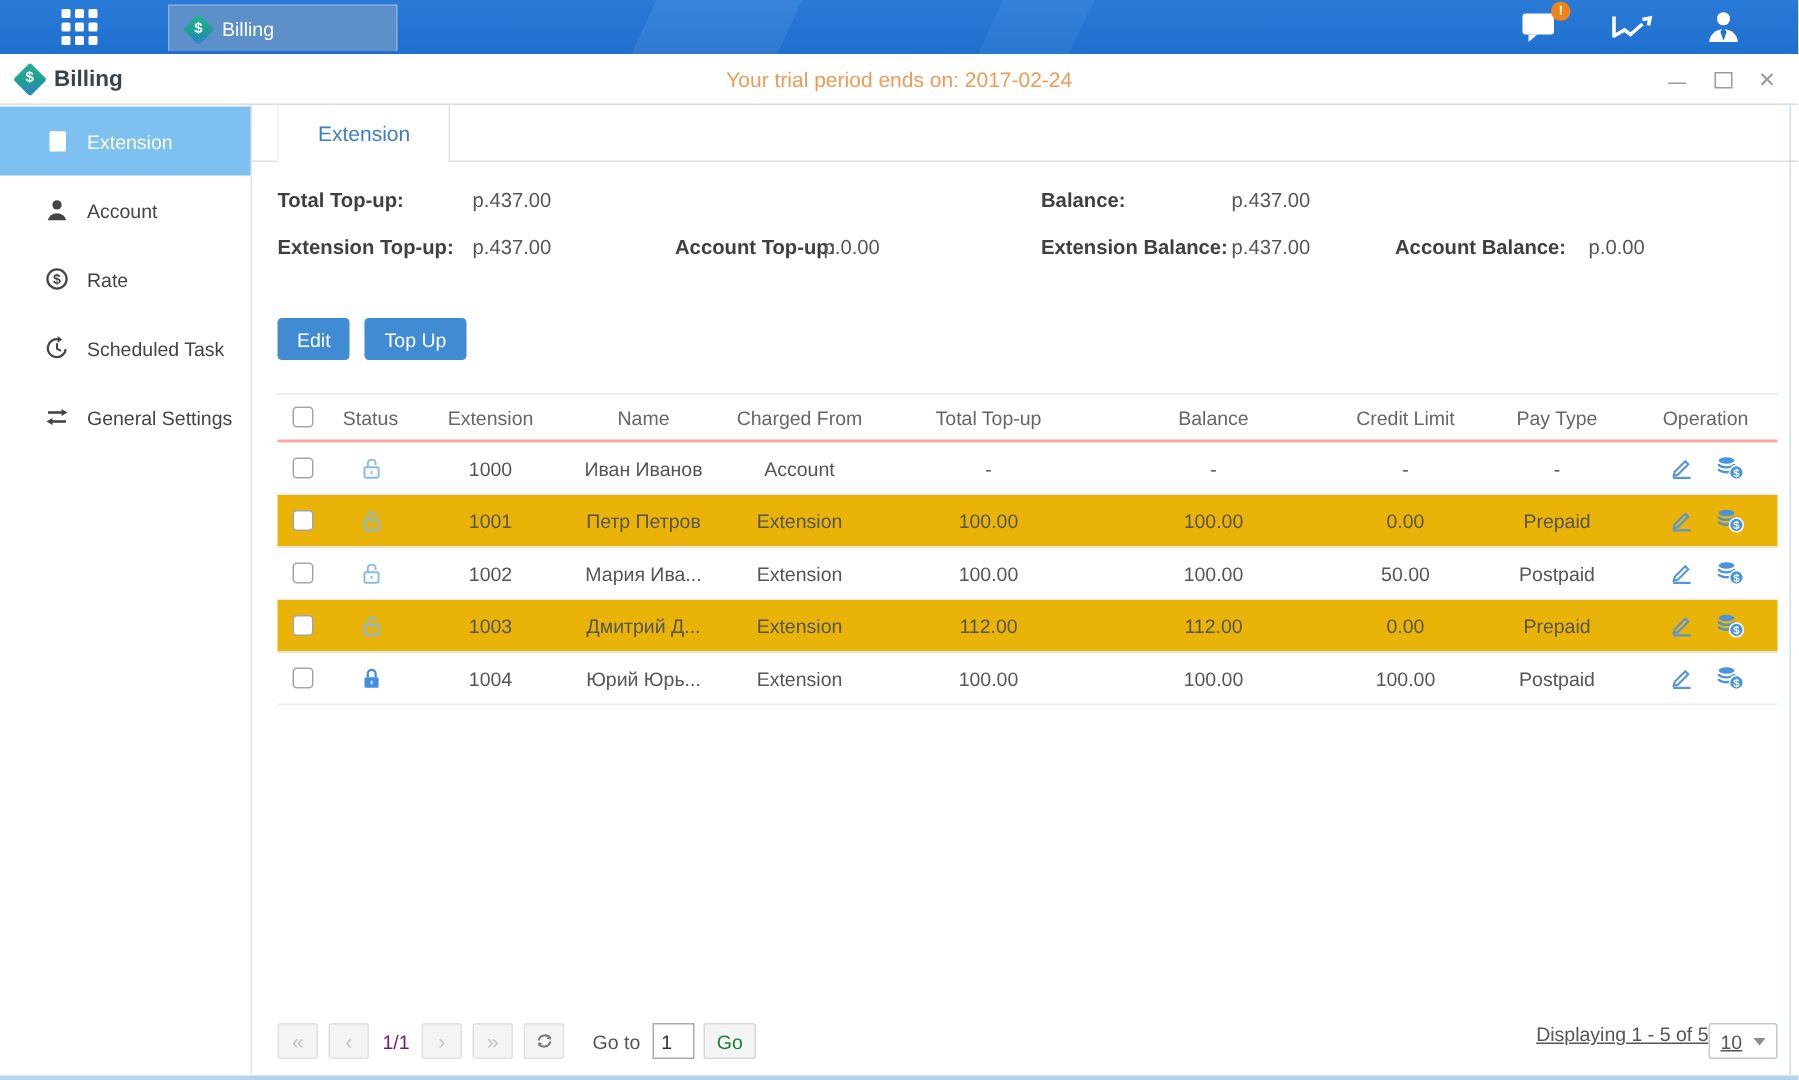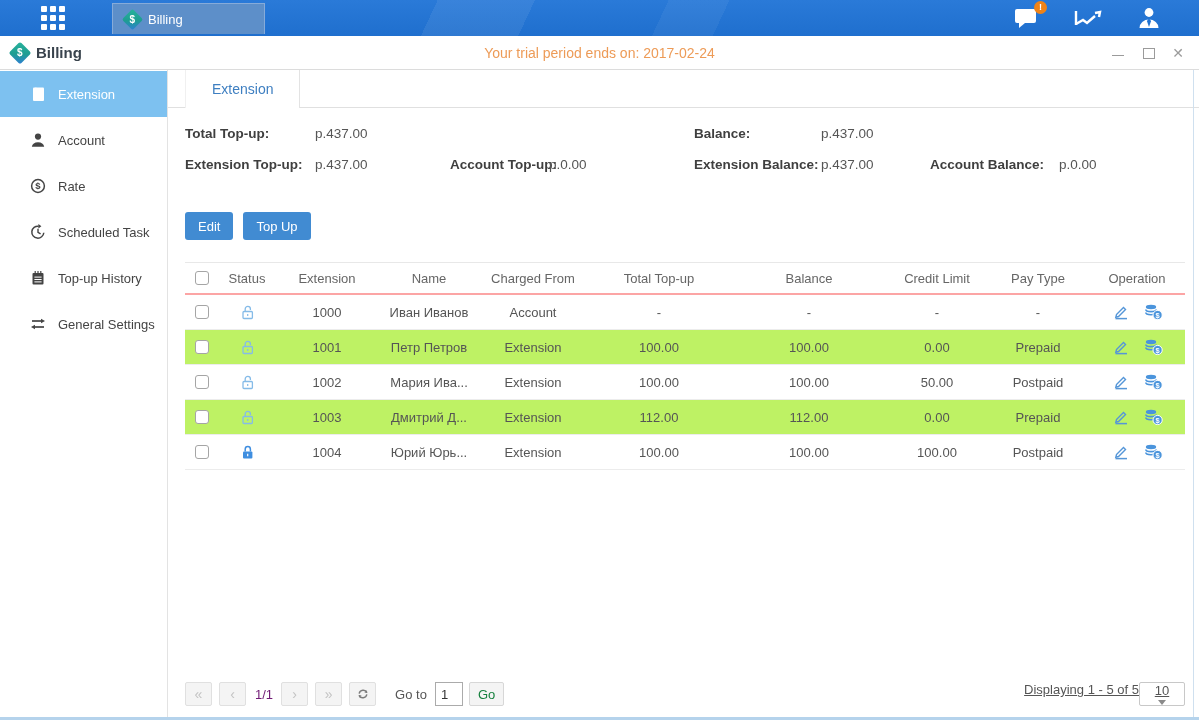--- a/index.html
+++ b/index.html
@@ -104,21 +104,21 @@
     background:#418bd2; color:#fff; border:none; font-size:13px;
     height:28px; padding:0 13px; border-radius:3px; cursor:pointer;
     font-family:"Liberation Sans", sans-serif;
   }
 
   
   .table{ margin:22px 14px 0 17px; }
   .tgrid{ display:grid; grid-template-columns:34px 56px 104px 100px 108px 144px 156px 100px 102px 1fr; align-items:center; }
   .thead{ height:33px; border-top:1px solid #e8e8e8; border-bottom:2px solid #fca5a5; color:#666; font-size:13px; }
   .trow{ height:35px; border-bottom:1px solid #ececec; color:#555; font-size:13px; }
-  .trow.alt{ background:#bef264; }
+  .trow.alt{ background:#eab308; }
   .c{ text-align:center; display:flex; align-items:center; justify-content:center; gap:14px; }
   .checkbox{
     width:14px; height:14px; border:1px solid #a5a5a5; border-radius:3px; background:#fff; cursor:pointer; display:inline-block;
   }
   .op-icon{ cursor:pointer; display:flex; }
 
   
   .pagination{
     position:absolute; left:17px; right:14px; bottom:10px; height:26px;
     display:flex; align-items:center; font-size:13px; color:#555;
@@ -134,21 +134,21 @@
     width:28px; height:24px; border:1px solid #ababab; font-size:13px; text-align:left; padding-left:5px;
     font-family:"Liberation Sans", sans-serif; color:#333;
   }
   .go-btn{
     margin-left:6px; height:24px; padding:0 8px; background:#f4f4f4; border:1px solid #d7d7d7;
     border-radius:2px; font-size:13px; color:#15803d; cursor:pointer; font-family:"Liberation Sans", sans-serif;
   }
   .pg-right{ margin-left:auto; display:flex; align-items:flex-start; gap:0;text-decoration:underline; }
   .pagesize{
     width:46px; height:24px; border:1px solid #c8c8c8; background:#fff; border-radius:2px;
-    display:flex; align-items:center; justify-content:space-between; padding:0 7px; cursor:pointer; color:#555;flex-direction:column;
+    display:flex; align-items:center; justify-content:space-between; padding:0 7px; cursor:pointer; color:#555;
   }
   .pagesize .arrow{ width:0; height:0; border-left:4px solid transparent; border-right:4px solid transparent; border-top:5px solid #8a8a8a; }
 </style>
 </head>
 <body>
 
 <div class="topbar">
   <div class="appgrid">
     <span></span>
       <span></span>
@@ -233,32 +233,20 @@
       </svg>
       <span>Rate</span>
     </div>
     <div class="side-item">
       <svg width="16" height="16" viewBox="0 0 16 16">
         <path d="M13.8 8.7 A6 6 0 1 1 8.6 2.2" fill="none" stroke="currentColor" stroke-width="1.5"></path>
         <path d="M8.4 0 l0 4.6 3 -2.3 z" fill="currentColor"></path>
         <path d="M8 4.8 v3.6 l2.6 1.5" fill="none" stroke="currentColor" stroke-width="1.4"></path>
       </svg>
       <span>Scheduled Task</span>
-    </div>
-    <div class="side-item">
-      <svg width="16" height="16" viewBox="0 0 16 16">
-        <rect x="2.5" y="3" width="11" height="11.5" rx="1" fill="currentColor"></rect>
-        <rect x="4.6" y="1" width="1.2" height="3.4" fill="currentColor"></rect>
-        <rect x="7.4" y="1" width="1.2" height="3.4" fill="currentColor"></rect>
-        <rect x="10.2" y="1" width="1.2" height="3.4" fill="currentColor"></rect>
-        <rect x="4.4" y="6.6" width="7.2" height="1" fill="#fff"></rect>
-        <rect x="4.4" y="9" width="7.2" height="1" fill="#fff"></rect>
-        <rect x="4.4" y="11.4" width="7.2" height="1" fill="#fff"></rect>
-      </svg>
-      <span>Top-up History</span>
     </div>
     <div class="side-item">
       <svg width="16" height="16" viewBox="0 0 16 16">
         <path d="M2 5 h10" stroke="currentColor" stroke-width="1.7" fill="none"></path>
         <path d="M15 5 l-4 -2.3 v4.6 z" fill="currentColor"></path>
         <path d="M4 11 h10" stroke="currentColor" stroke-width="1.7" fill="none"></path>
         <path d="M1 11 l4 -2.3 v4.6 z" fill="currentColor"></path>
       </svg>
       <span>General Settings</span>
     </div>

